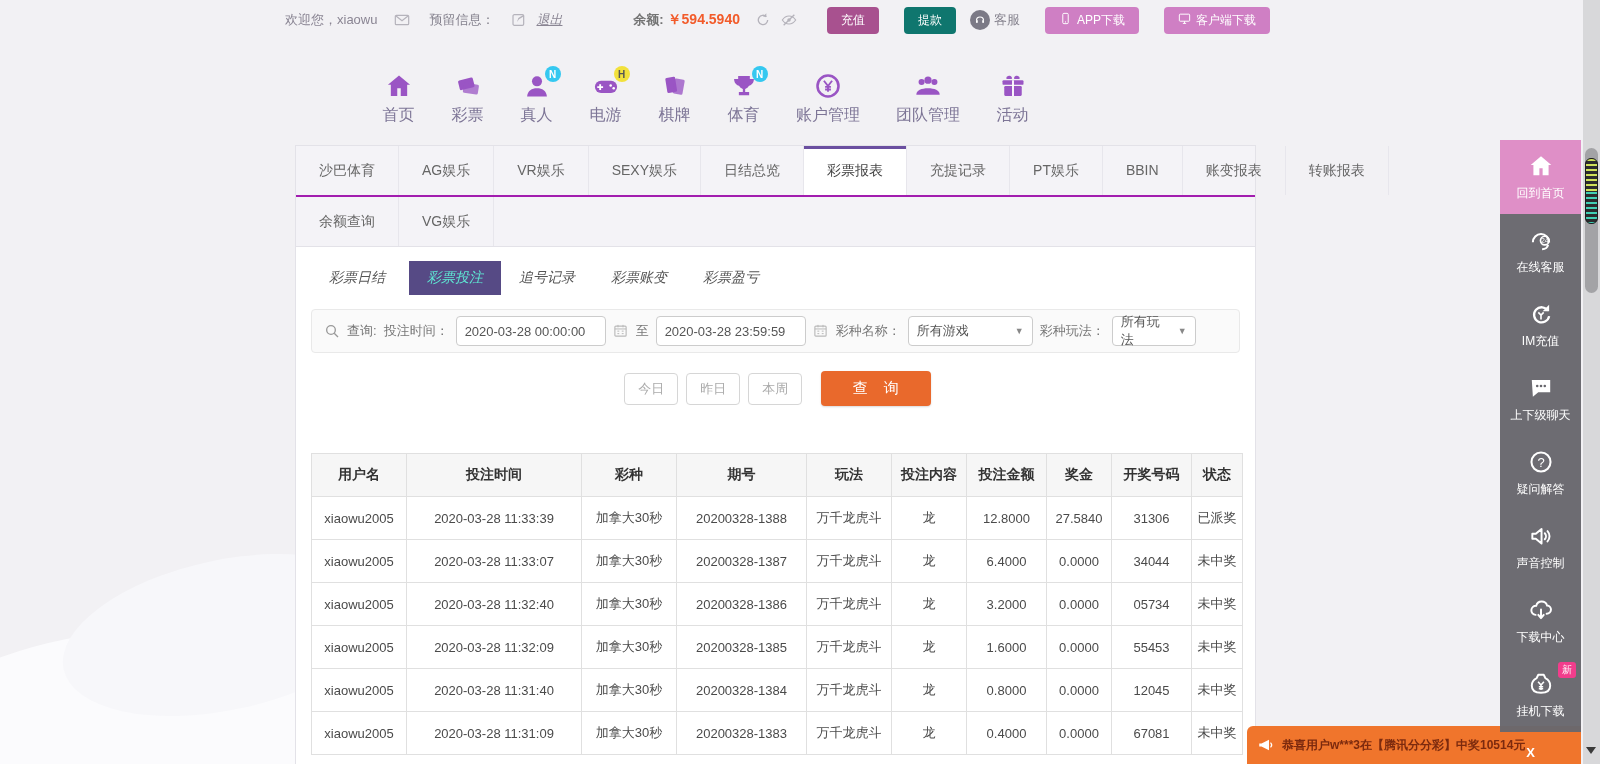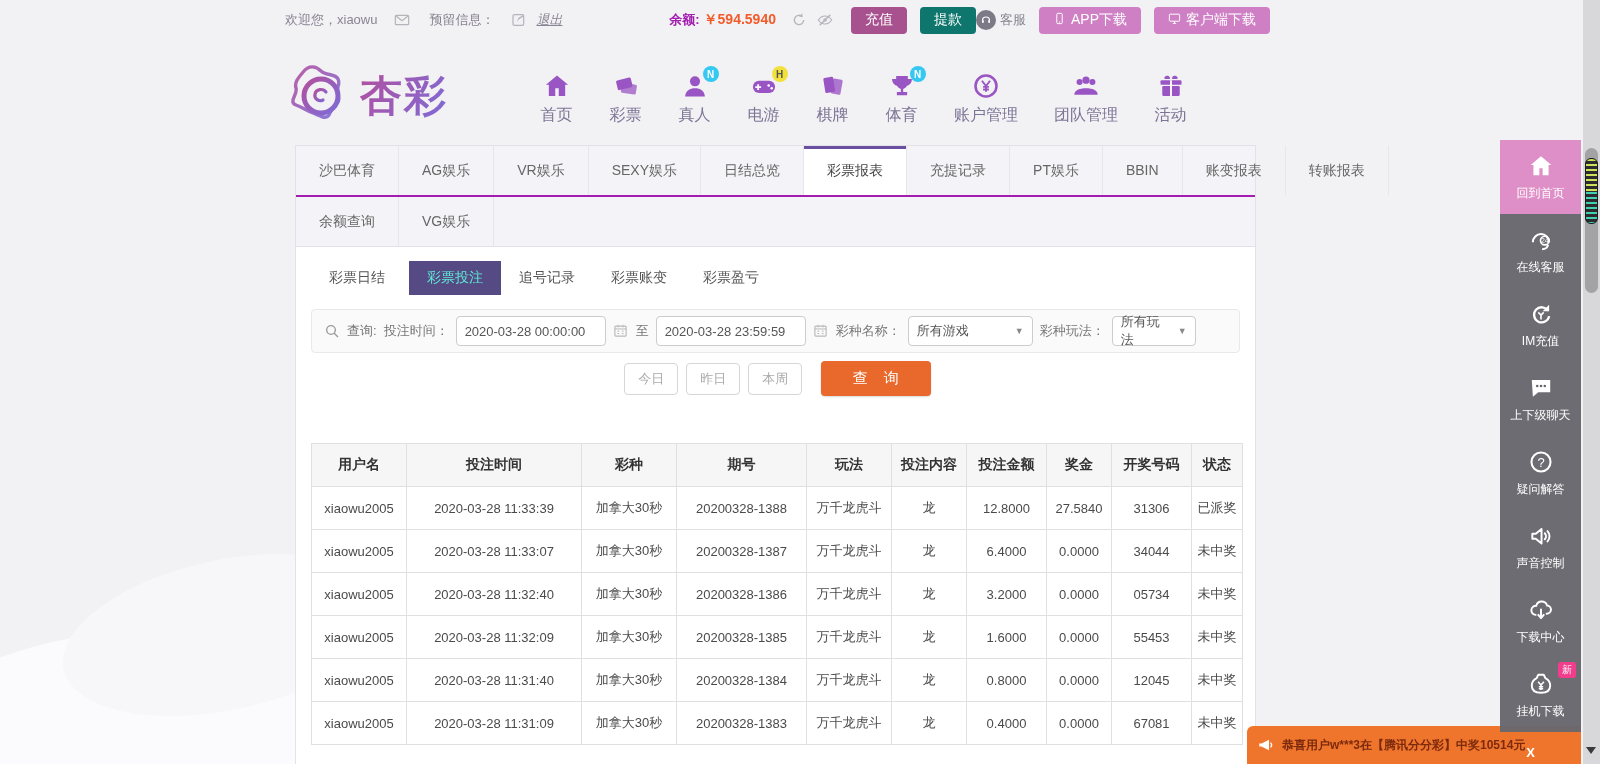--- a/index.html
+++ b/index.html
@@ -10,30 +10,30 @@
   
   .wm1 { position:absolute; left:-170px; top:630px; width:660px; height:440px; border-radius:50%; background:#fbfbfd; }
   .wm2 { position:absolute; left:60px; top:560px; width:330px; height:150px; border-radius:50%; background:#f7f7fa; transform:rotate(-12deg); }
 
   
   .topbar { position:absolute; left:285px; right:330px; top:0; height:40px; display:flex; align-items:center; font-size:13px; color:#85828e; }
   .topbar .grow { flex:1; }
   .tb-item { display:flex; align-items:center; margin-right:12px; white-space:nowrap; }
   .welcome { color:#8a8593; }
   .logout { font-style:italic; text-decoration:underline; color:#8a8593; cursor:pointer; margin-left:4px; }
-  .balance-label { color:#a21caf; font-weight:bold; }
+  .balance-label { color:#737373; font-weight:bold; }
   .balance-value { color:#f25b2a; font-weight:bold; margin:0 10px 0 4px; font-size:14px; }
   .tb-icon { width:18px; height:18px; display:inline-flex; align-items:center; justify-content:center; margin:0 4px; color:#b5b3bb; }
   .tb-icon svg { width:16px; height:16px; }
-  .tb-btn { height:27px; padding:0 14px; border:none; border-radius:4px; color:#fff; font-size:14px; display:inline-flex; align-items:center; gap:5px; margin-left:13px; cursor:pointer; font-family:inherit; }
+  .tb-btn { height:27px; padding:0 14px; border:none; border-radius:4px; color:#fff; font-size:12px; display:inline-flex; align-items:center; gap:5px; margin-left:25px; cursor:pointer; font-family:inherit; }
   .tb-btn svg { width:13px; height:13px; }
   .btn-recharge { background:#a8518f; }
   .btn-withdraw { background:#0f766e; }
   .btn-pink { background:#cf7fc4; }
-  .service { display:flex; align-items:center; gap:4px; color:#87848f; cursor:pointer; }
+  .service { display:flex; align-items:center; gap:4px; color:#87848f; margin-left:14px; cursor:pointer; }
   .service .svc-ic { width:20px; height:20px; border-radius:50%; background:#7c7a86; display:flex; align-items:center; justify-content:center; color:#fff; }
   .service .svc-ic svg { width:12px; height:12px; }
 
   
   .header { position:absolute; left:290px; top:50px; height:92px; display:flex; align-items:center; }
   .logo { display:flex; align-items:center; gap:8px; cursor:pointer; }
   .logo-text { font-size:42px; font-weight:bold; letter-spacing:2px;
     background:linear-gradient(120deg,#b2509e,#7d6cd8); -webkit-background-clip:text; background-clip:text; color:transparent; }
   .nav { display:flex; margin-left:74px; }
   .nav-item { position:relative; width:69px; display:flex; flex-direction:column; align-items:center; gap:5px; cursor:pointer; padding-top:6px; }
@@ -44,33 +44,33 @@
   .nav-badge { position:absolute; top:0; left:50%; margin-left:8px; min-width:16px; height:16px; border-radius:50%; font-size:10px; font-weight:bold; display:flex; align-items:center; justify-content:center; color:#fff; }
 
   
   .panel { position:absolute; left:295px; top:145px; width:961px; bottom:0; background:#fff; border:1px solid #e3e2e8; border-bottom:none; }
   .tabs-wrap { background:#f4f3f7; border-bottom:1px solid #e3e2e8; }
   .tab-row { display:flex;align-items:center; }
   .tab-row + .tab-row { border-top:2px solid #a21caf; }
   .tab { padding:0 23px; line-height:48px; height:49px; font-size:14px; color:#666; border-right:1px solid #e7e6ec; cursor:pointer; white-space:nowrap; }
   .tab.active { background:#fff; color:#444; box-shadow:inset 0 3px 0 #6b4fa0; }
   .subtabs { display:flex; margin:14px 0 0 15px; }
-  .subtab { padding:8px 18px; font-size:14px; color:#555; cursor:pointer; }
+  .subtab { padding:8px 18px; font-size:14px; color:#555; cursor:pointer;font-style:italic; }
   .subtab.active { background:#564a85; color:#5eead4;margin-left:6px; }
   .query-box { margin:14px 15px 0; height:44px; background:#fafafa; border:1px solid #e9e9e9; border-radius:4px; display:flex; align-items:center; padding:6px 12px; gap:7px; font-size:13px; color:#777; }
   .q-ic { width:16px; height:16px; color:#999; }
   .q-ic svg { width:16px; height:16px; }
   .cal-ic { width:16px; height:16px; color:#b9b9b9; }
   .cal-ic svg { width:15px; height:15px; }
   .q-input { width:150px; height:30px; border:1px solid #ccc; border-radius:4px; background:#fff; padding:0 8px; font-size:13px; color:#555; font-family:inherit; }
   .q-select { height:30px; border:1px solid #ccc; border-radius:4px; background:#fff; display:flex; align-items:center; justify-content:space-between; padding:0 8px; color:#555; cursor:pointer; }
   .q-select .car { font-size:9px; color:#888; margin-left:10px; }
   .sel-game { width:125px; }
   .sel-play { width:84px; }
-  .quick-row { margin-top:8px; text-align:center; }
+  .quick-row { margin-top:18px; text-align:center; }
   .quick-btn { display:inline-block; padding:6px 13px; border:1px solid #d6d6d6; border-radius:4px; background:#fff; color:#aaa; font-size:13px; margin:0 4px; cursor:pointer; font-family:inherit; }
   .submit-btn { display:inline-block; padding:8px 26px 8px 32px; background:#e9692c; color:#fff; border:none; border-radius:4px; font-size:15px; letter-spacing:6px; margin-left:10px; cursor:pointer; box-shadow:0 1px 2px rgba(0,0,0,.15); font-family:inherit; }
 
   table.report { width:931px; margin:47px 15px 0; border-collapse:collapse; table-layout:fixed; }
   table.report th, table.report td { border:1px solid #e0e0e0; height:43px; text-align:center; overflow:hidden; white-space:nowrap; }
   table.report th { background:#f6f6f6; font-size:14px; color:#333; font-weight:bold; }
   table.report td { font-size:13px; color:#4a4a4a; }
   td.status-paid { color:#e8742e; }
   td.status-miss { color:#b4b4b4; }
 
@@ -160,36 +160,20 @@
     <button class="tb-btn btn-pink">
       <span class="tb-ic-wrap"><svg viewBox="0 0 24 24" xmlns="http://www.w3.org/2000/svg">
             <rect x="2.5" y="4" width="19" height="13" rx="1.5" fill="none" stroke="currentColor" stroke-width="1.8"></rect>
             <path d="M9 21h6M12 17v4" stroke="currentColor" stroke-width="1.8"></path>
           </svg></span>
       <span>客户端下载</span>
     </button>
   </div>
 
   <div class="header">
-    <div class="logo">
-      <span style="width:62px;height:62px;display:inline-block"><svg viewBox="0 0 62 62" xmlns="http://www.w3.org/2000/svg">
-            <defs>
-              <linearGradient id="lg" x1="0" y1="0" x2="1" y2="1">
-                <stop offset="0" stop-color="#b2509e"></stop>
-                <stop offset="1" stop-color="#7d6cd8"></stop>
-              </linearGradient>
-            </defs>
-            <g fill="none" stroke="url(#lg)">
-              <circle cx="31" cy="31" r="17" stroke-width="5"></circle>
-              <path d="M31 6c5 5 14 2 17 8s-3 9 0 17-5 9-8 17-9 3-17 0-9-5-17-8 2-11 0-17 3-11 8-17 12-5 17 0z" stroke-width="3.4" opacity=".9"></path>
-              <path d="M36 27c-3-4-10-3-11 2s4 8 8 6" stroke-width="3.2" stroke-linecap="round"></path>
-            </g>
-          </svg></span>
-      <span class="logo-text">杏彩</span>
-    </div>
     <div class="nav">
         <div class="nav-item">
           <span class="nv-ic"><svg viewBox="0 0 24 24" xmlns="http://www.w3.org/2000/svg">
               <path d="M12 3 2.5 11H5v9.5h5.5V14h3v6.5H19V11h2.5z" fill="currentColor"></path>
             </svg></span>
     <span class="nav-label">首页</span>
         </div>
         <div class="nav-item">
           <span class="nv-ic"><svg viewBox="0 0 24 24" xmlns="http://www.w3.org/2000/svg">
               <g fill="currentColor">

